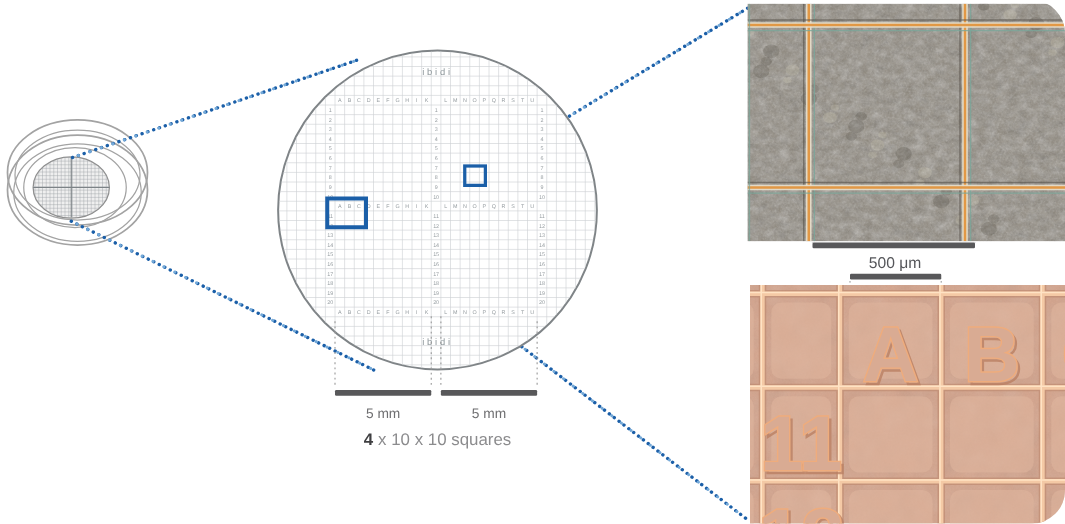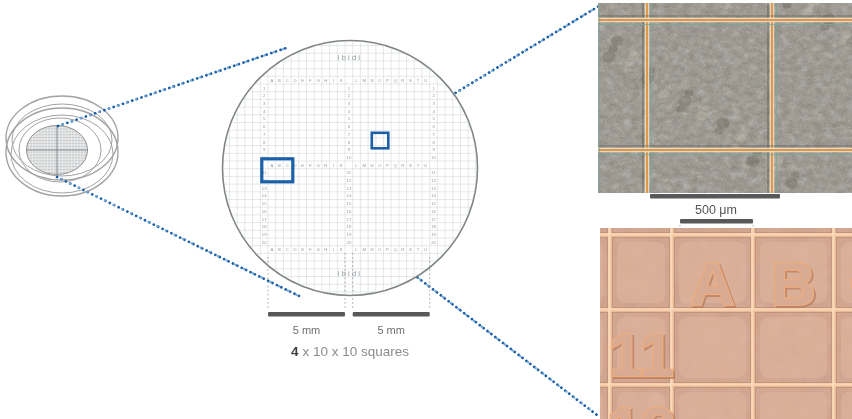--- a/index.html
+++ b/index.html
@@ -1,17 +1,17 @@
 <!DOCTYPE html>
 <html><head>
 <meta charset="utf-8">
 <style>
   html,body{margin:0;padding:0;background:#fff;}
   .canvas{position:relative;width:852px;height:419px;overflow:hidden;background:#fff;
-          font-family:"Liberation Sans",sans-serif;}
+          font-family:"Liberation Sans",sans-serif;border-radius:27px;}
   svg{position:absolute;left:0;top:0;}
   text{font-family:"Liberation Sans",sans-serif;}
   .finegrid{stroke:#cdd1d3;stroke-width:0.5;fill:none;}
   .dishline{stroke:#a3a3a3;fill:none;}
   .lbl{font-size:4.3px;fill:#969da1;}
   .brand{font-size:7.5px;fill:#8e979b;letter-spacing:2.2px;text-anchor:middle;}
   .mm{font-size:11px;fill:#6e6e70;text-anchor:middle;}
   .cap{font-size:13.5px;fill:#8c8c8e;text-anchor:middle;}
   .capb{font-weight:bold;fill:#3f3f41;}
   .um{font-size:12.5px;fill:#55565a;text-anchor:middle;}

